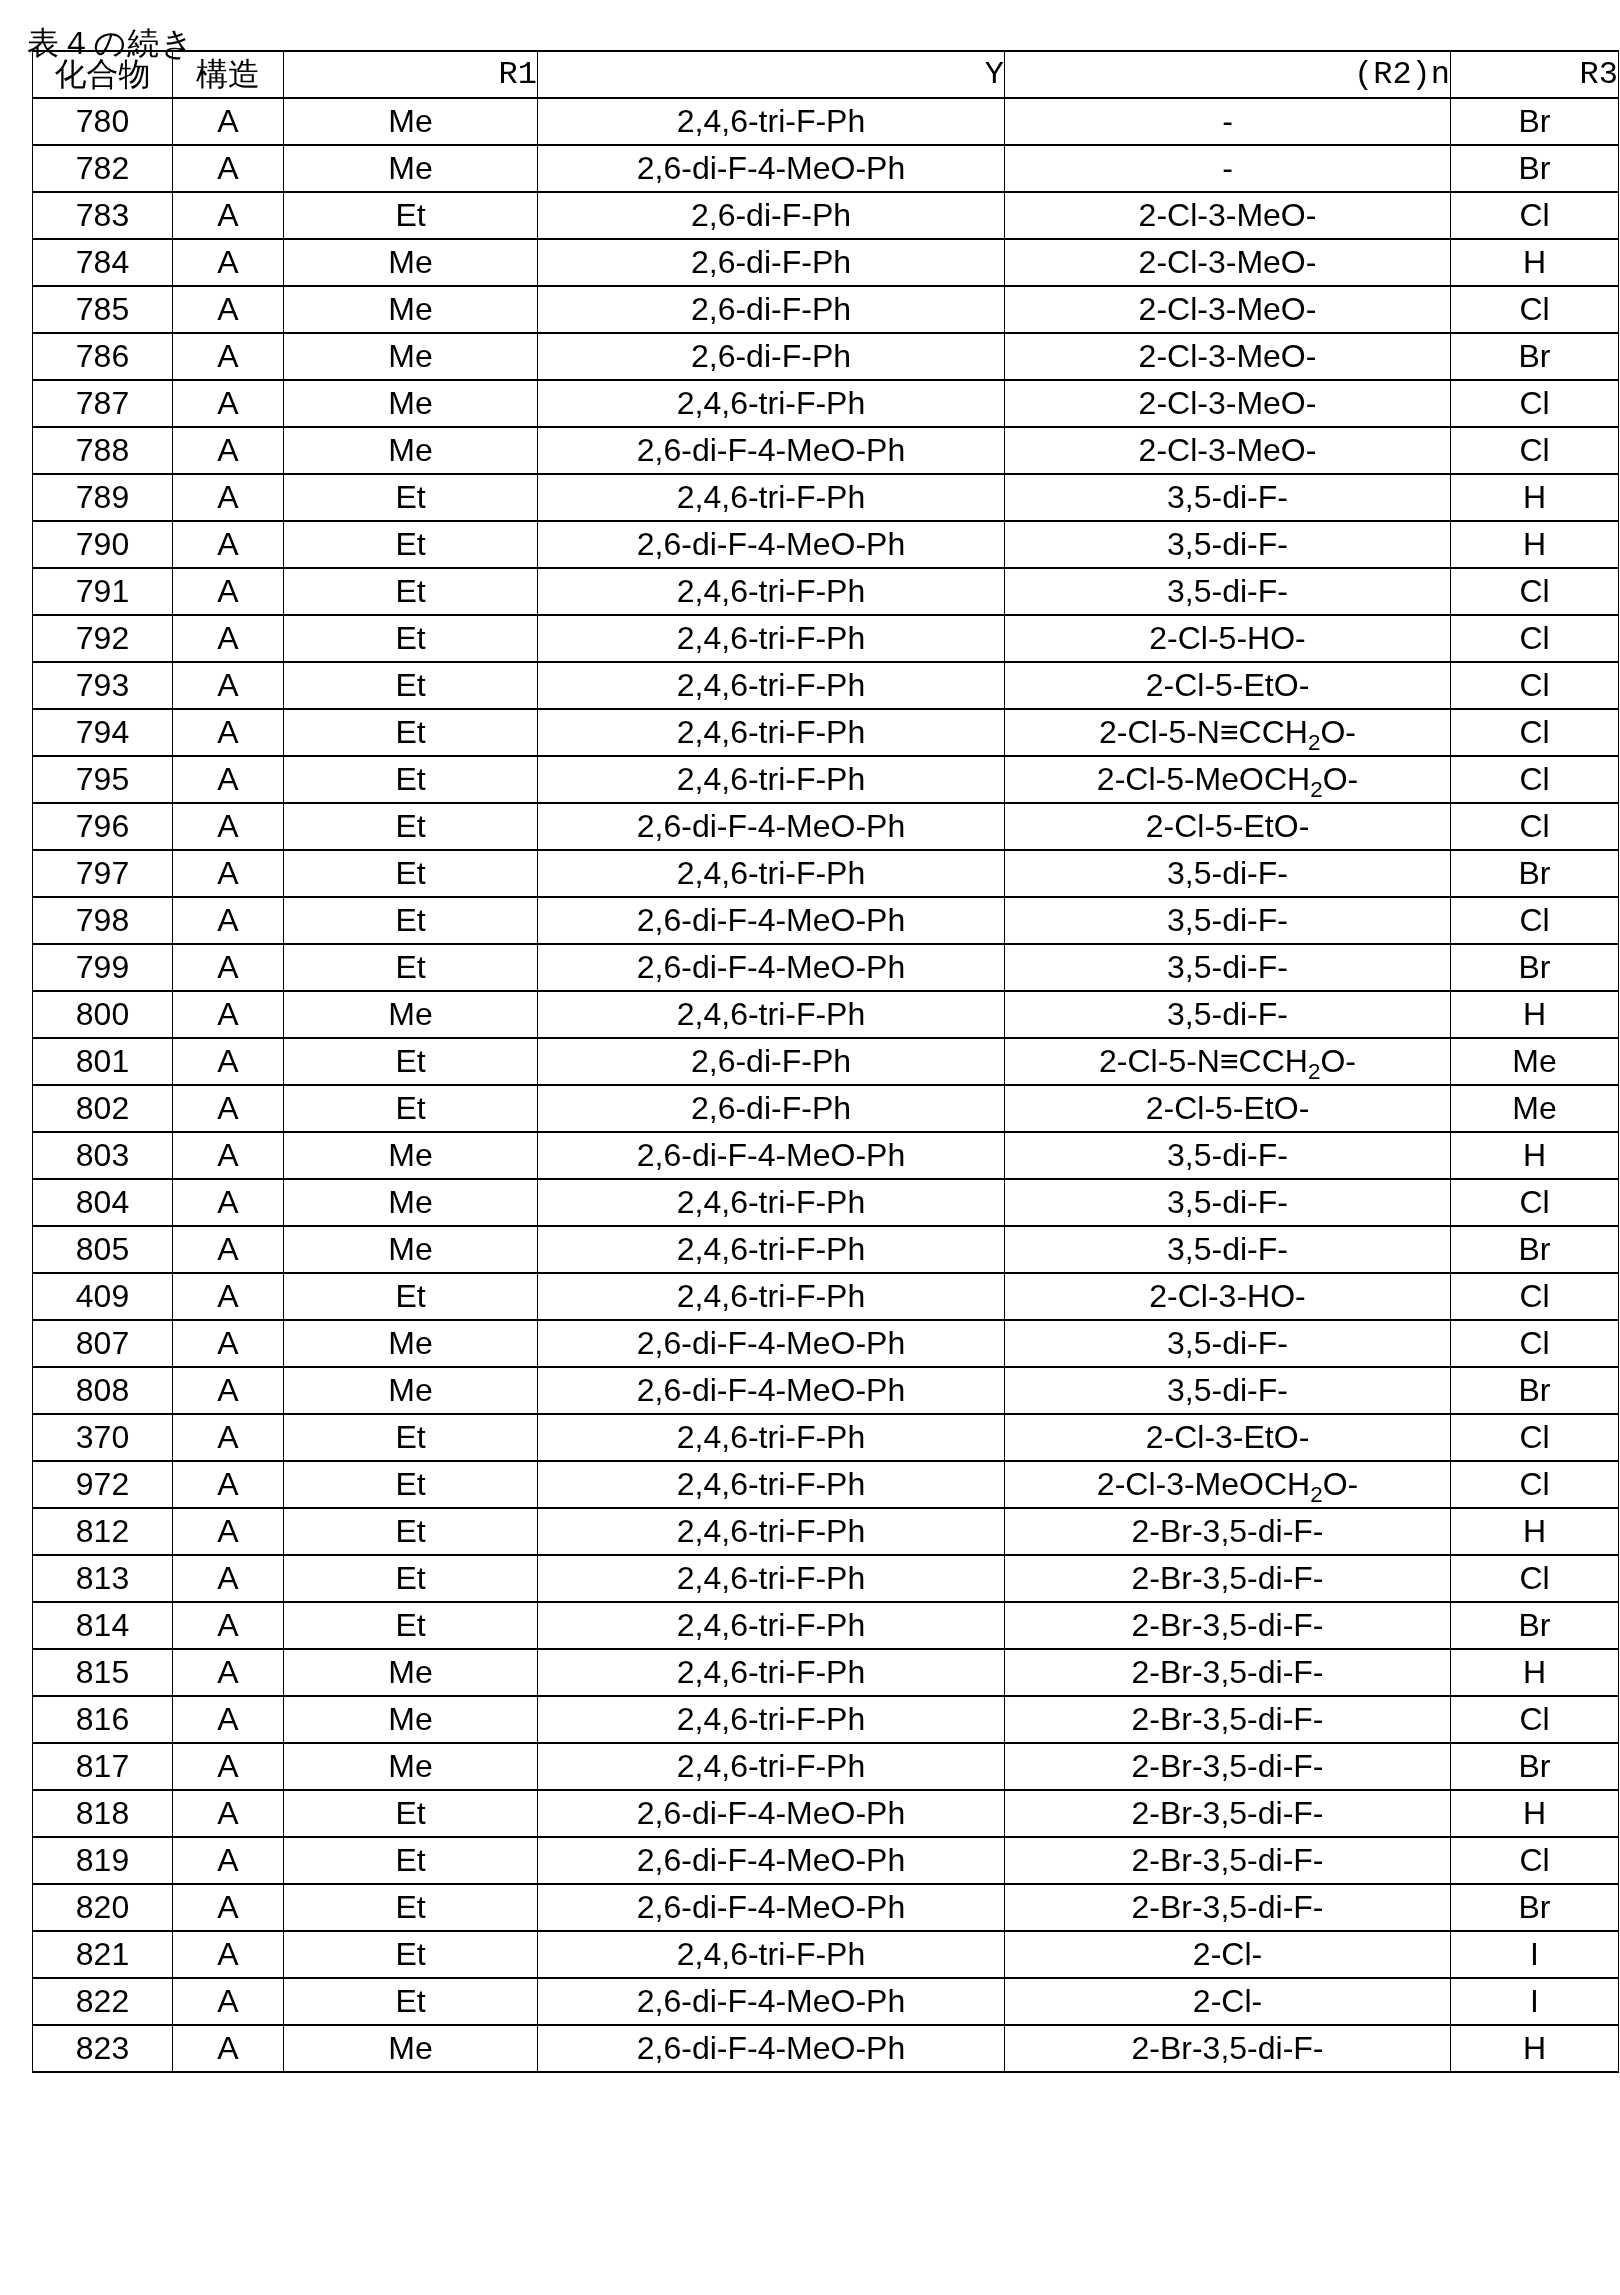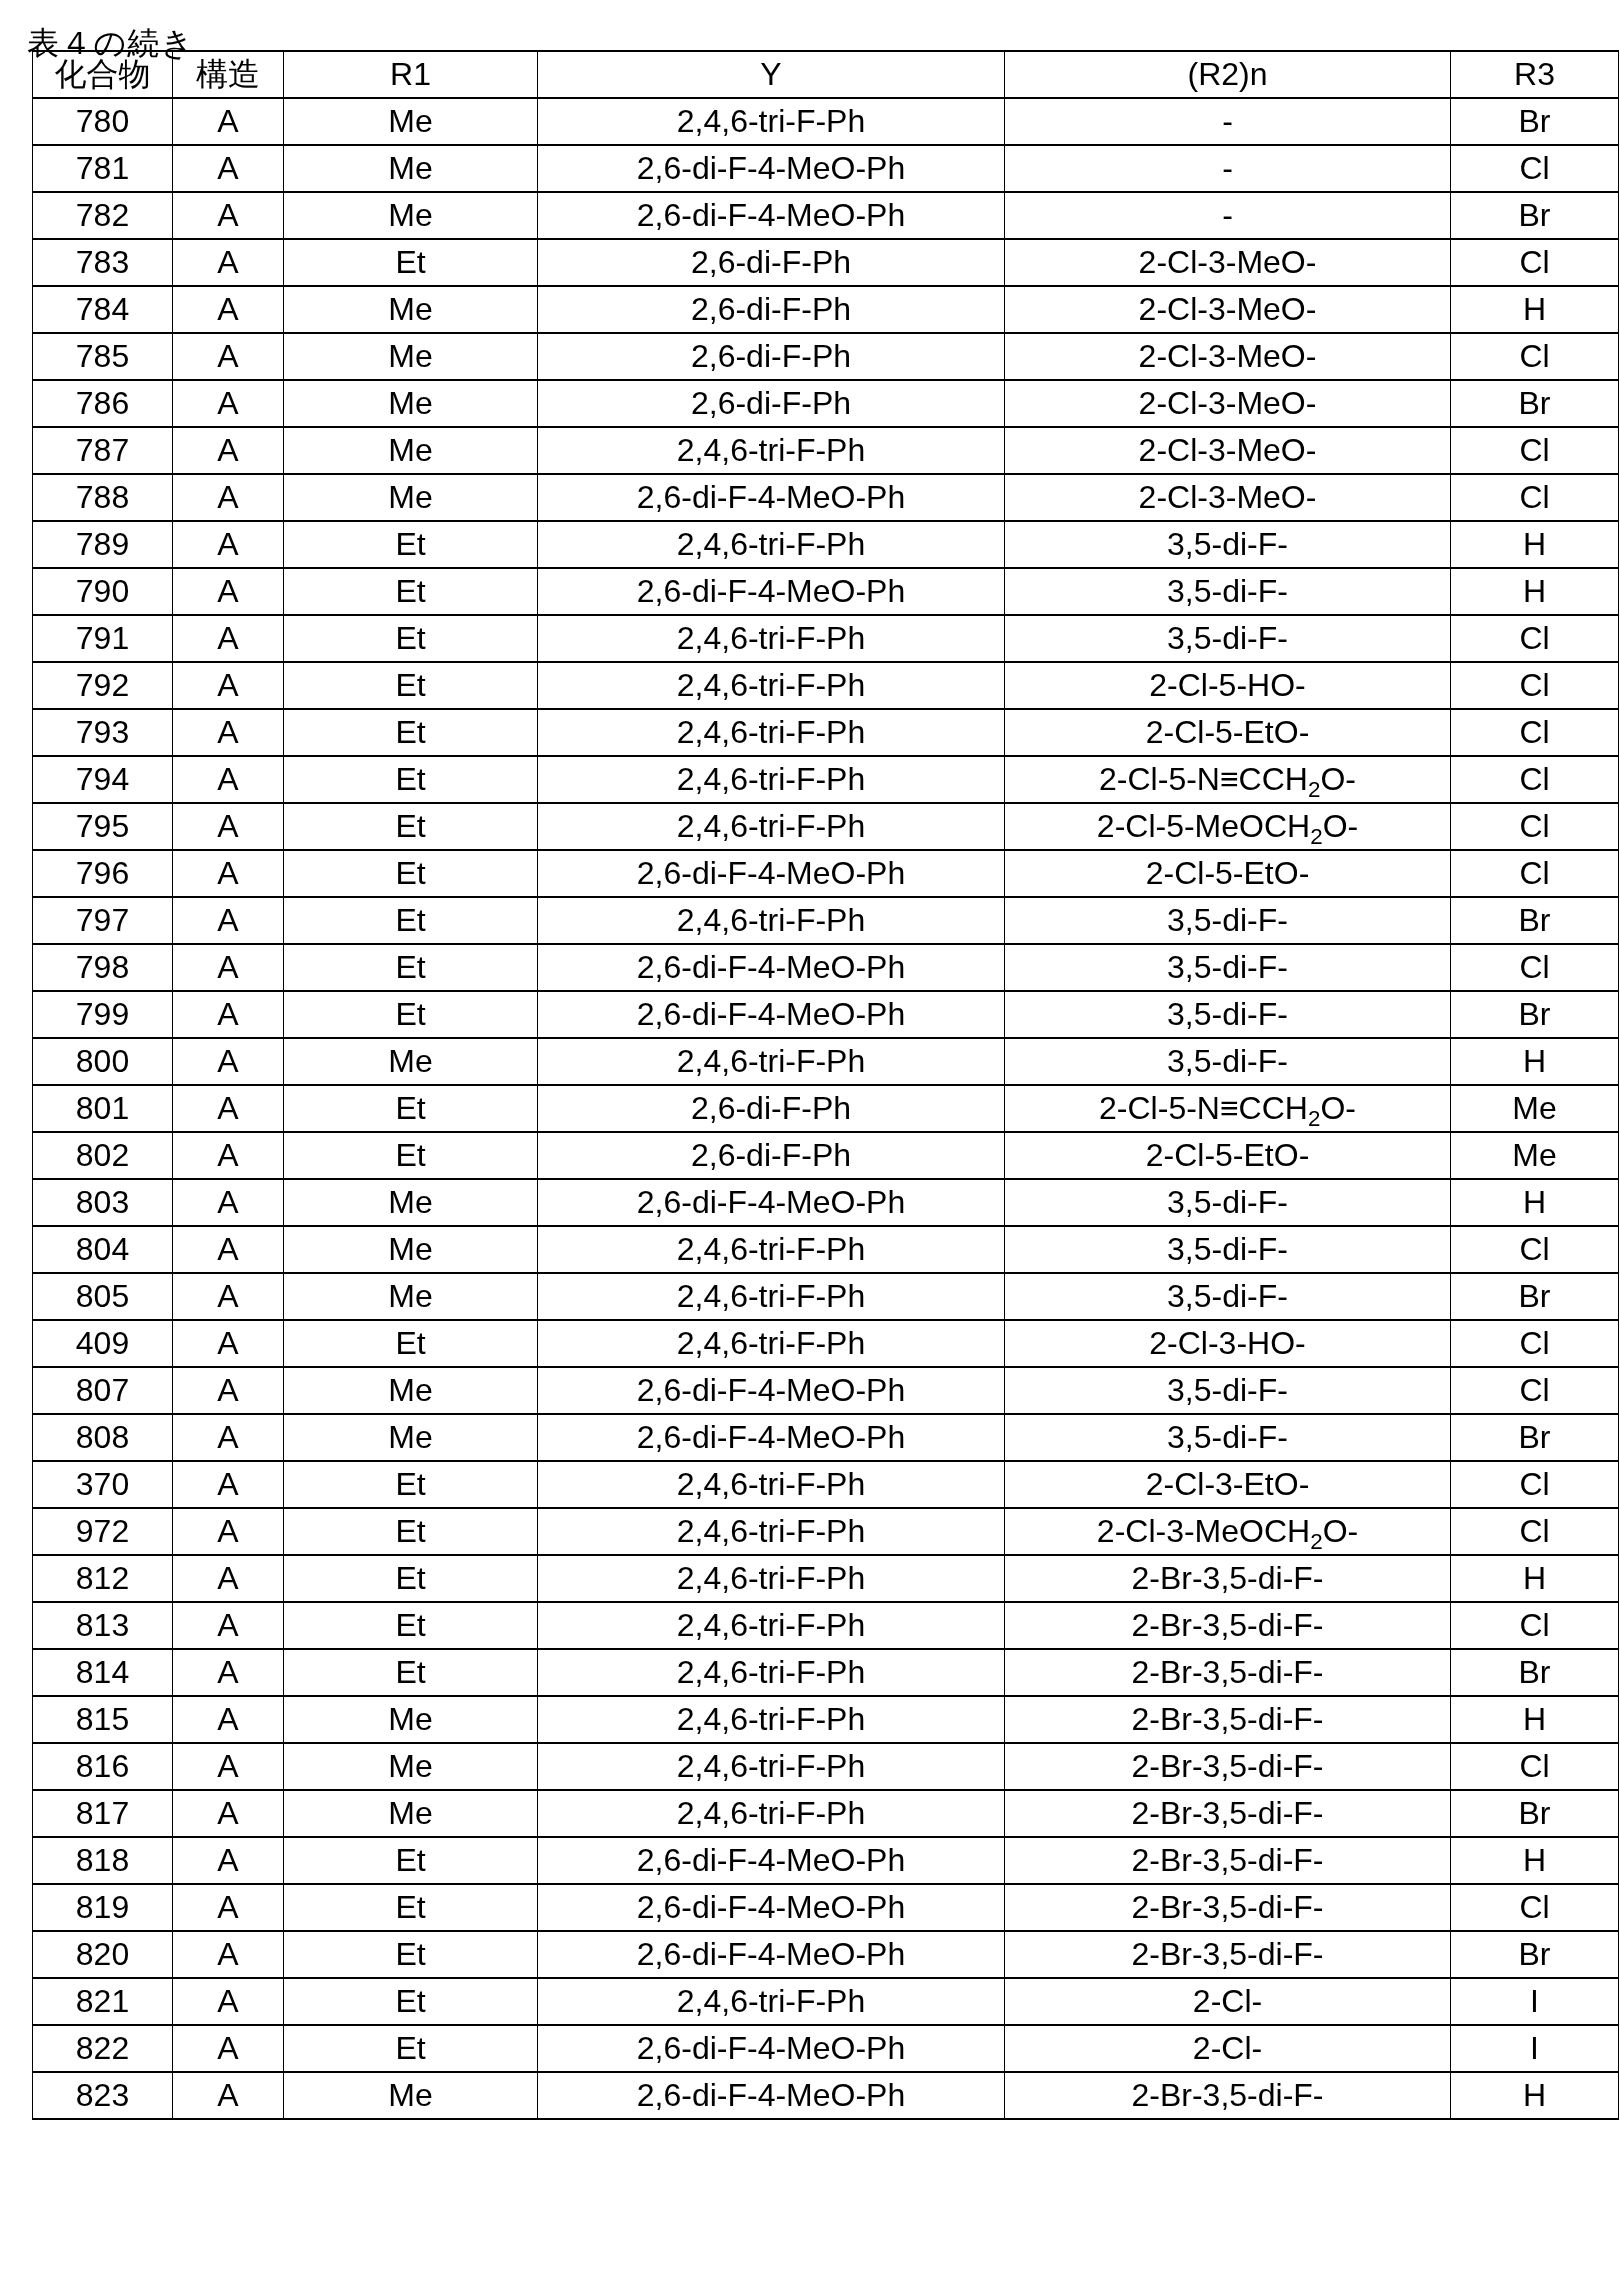--- a/index.html
+++ b/index.html
@@ -7,21 +7,21 @@
          font-family: "Liberation Sans", "DejaVu Sans", sans-serif; color: #000; }
   .title { position: absolute; left: 27px; top: 7.3px; font-size: 32px; line-height: 39px;
            letter-spacing: 1.2px; font-family: "DejaVu Sans", "Liberation Sans", sans-serif; margin-top: 17px; }
   table.data { position: absolute; left: 32px; top: 50px; width: 1587px;
                border-collapse: collapse; table-layout: fixed; }
   table.data td, table.data th { height: 45px; padding: 0; text-align: center; vertical-align: middle;
                font-weight: normal; font-size: 32px; line-height: 37px;
                border-left: 1.2px solid #000; border-right: 1.2px solid #000;
                border-top: 2.4px solid #000; border-bottom: 2.4px solid #000; white-space: nowrap; }
   table.data th { font-family: "DejaVu Sans", "Liberation Sans", sans-serif; }
-  table.data th.latin { font-family: Liberation Sans, sans-serif; }
+  table.data th.latin { font-family: Liberation Mono, monospace; text-align: right; }
   sub { font-size: 0.7em; vertical-align: -0.3em; line-height: 0; }
 </style>
 </head>
 <body>
 
 <div class="title">表４の続き</div>
 
 <table class="data">
   <colgroup>
     <col style="width:140px">
@@ -44,28 +44,20 @@
   <tbody id="table-body">
       <tr>
         <td>780</td>
         <td>A</td>
         <td>Me</td>
         <td>2,4,6-tri-F-Ph</td>
         <td>-</td>
         <td>Br</td>
       </tr>
       <tr>
-        <td>781</td>
-        <td>A</td>
-        <td>Me</td>
-        <td>2,6-di-F-4-MeO-Ph</td>
-        <td>-</td>
-        <td>Cl</td>
-      </tr>
-      <tr>
         <td>782</td>
         <td>A</td>
         <td>Me</td>
         <td>2,6-di-F-4-MeO-Ph</td>
         <td>-</td>
         <td>Br</td>
       </tr>
       <tr>
         <td>783</td>
         <td>A</td>

